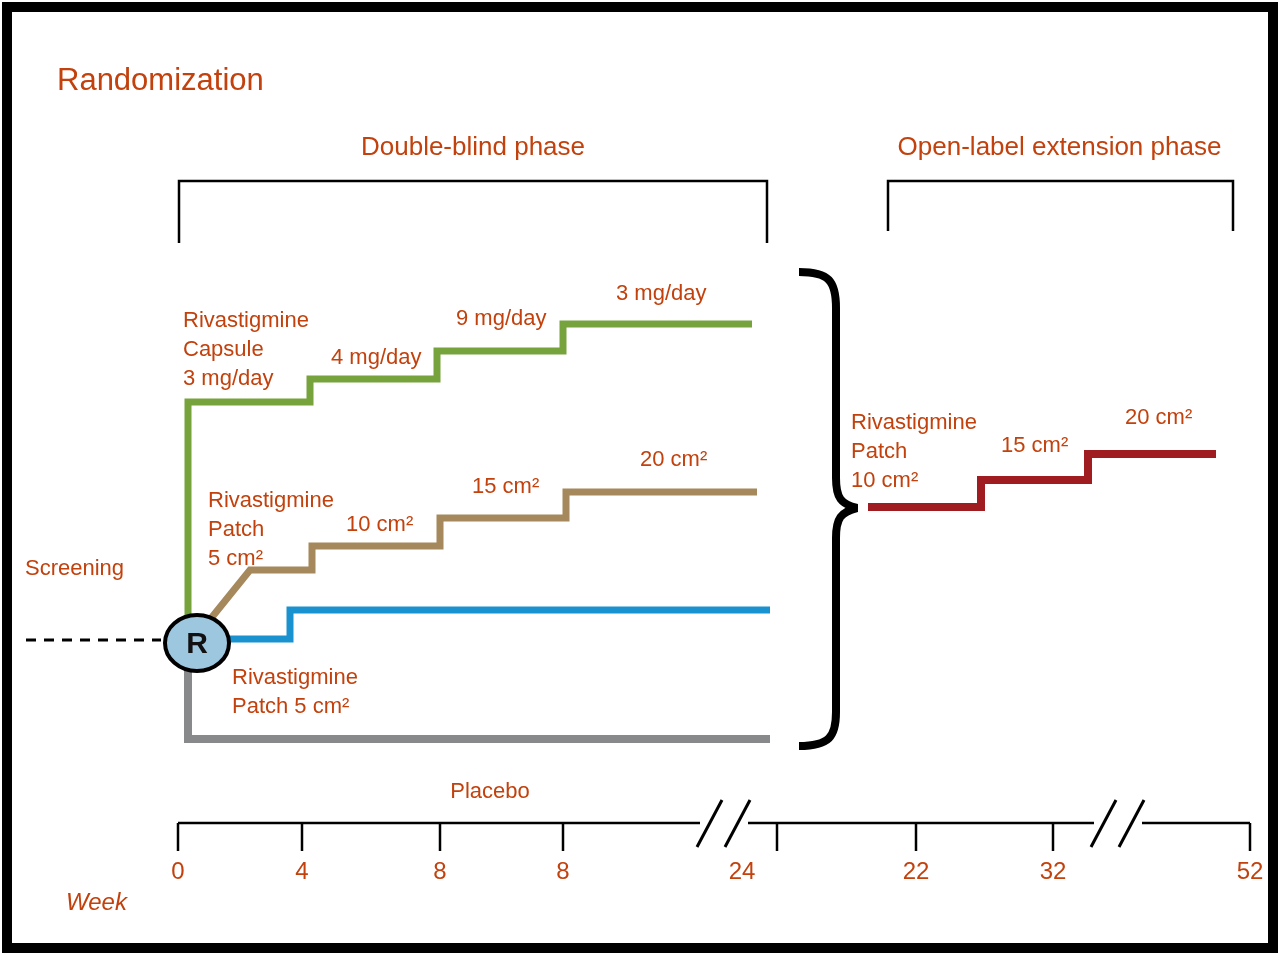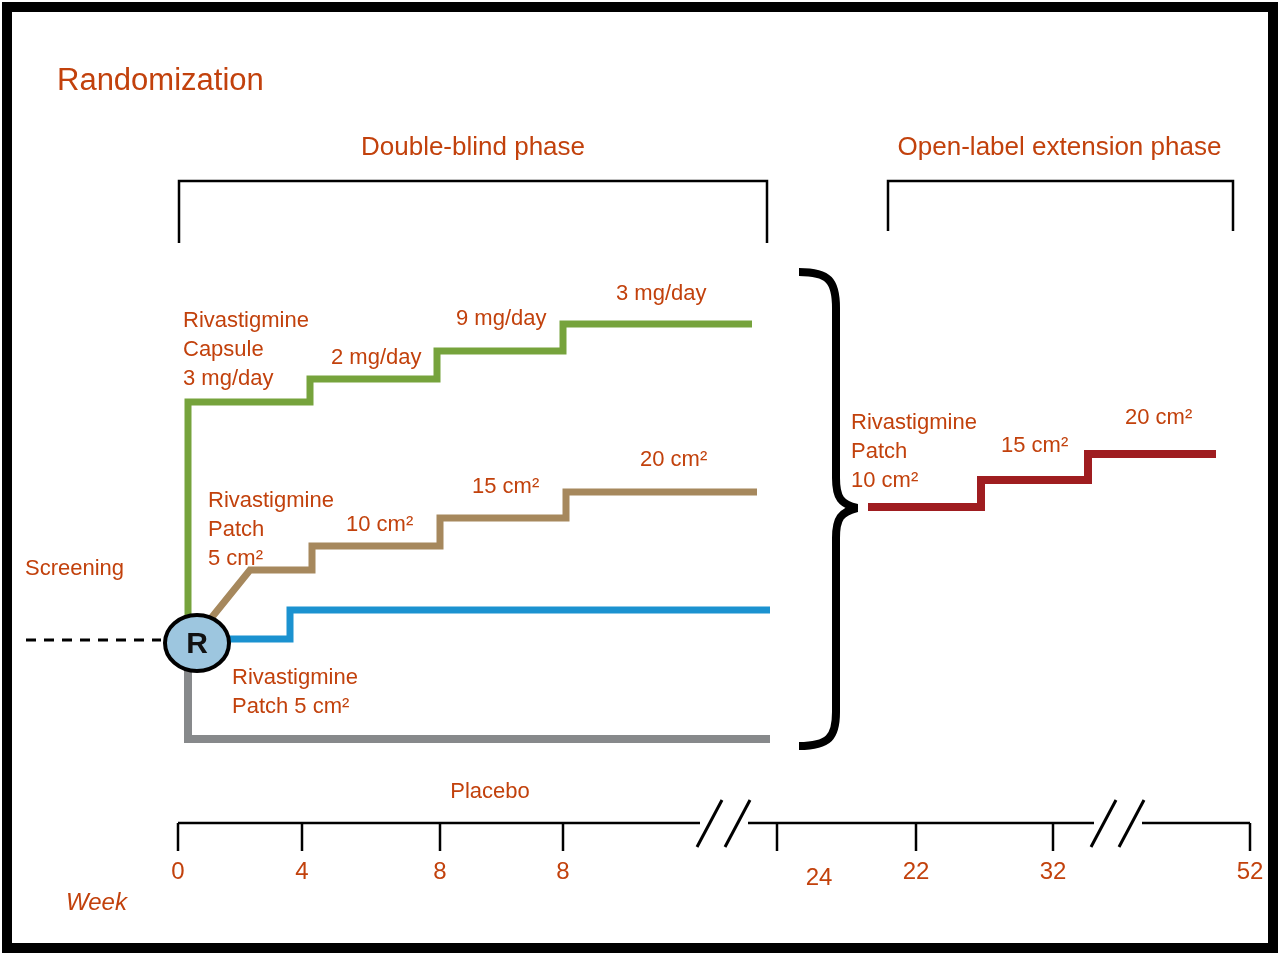--- a/index.html
+++ b/index.html
@@ -71,21 +71,21 @@
 
   <div class="lbl" style="left:25px;top:553px;">Screening</div>
 
   <div class="r-letter">R</div>
 
   <div class="lbl" style="left:183px;top:305px;">
     <div>Rivastigmine</div>
     <div>Capsule</div>
     <div>3 mg/day</div>
   </div>
-  <div class="lbl" style="left:331px;top:342px;">2 mg/day</div>
+  <div class="lbl" style="left:331px;top:342px;">4 mg/day</div>
   <div class="lbl" style="left:456px;top:303px;">9 mg/day</div>
   <div class="lbl" style="left:616px;top:278px;">3 mg/day</div>
 
   <div class="lbl" style="left:208px;top:485px;">
     <div>Rivastigmine</div>
     <div>Patch</div>
     <div>5 cm²</div>
   </div>
   <div class="lbl" style="left:346px;top:509px;">10 cm²</div>
   <div class="lbl" style="left:472px;top:471px;">15 cm²</div>
@@ -104,19 +104,19 @@
     <div>10 cm²</div>
   </div>
   <div class="lbl" style="left:1001px;top:430px;">15 cm²</div>
   <div class="lbl" style="left:1125px;top:402px;">20 cm²</div>
 
   <div class="lbl axis-word" style="left:66px;top:887px;font-style:italic;">Week</div>
   <div class="lbl axis-num" style="left:143px;top:856px;">0</div>
   <div class="lbl axis-num" style="left:267px;top:856px;">4</div>
   <div class="lbl axis-num" style="left:405px;top:856px;">8</div>
   <div class="lbl axis-num" style="left:528px;top:856px;">8</div>
-  <div class="lbl axis-num" style="left:784px;top:856px;margin-top:6px;">24</div>
+  <div class="lbl axis-num" style="left:707px;top:856px;">24</div>
   <div class="lbl axis-num" style="left:881px;top:856px;">22</div>
   <div class="lbl axis-num" style="left:1018px;top:856px;">32</div>
   <div class="lbl axis-num" style="left:1215px;top:856px;">52</div>
 
   <div class="frame"></div>
 </div>
 
 </body></html>

